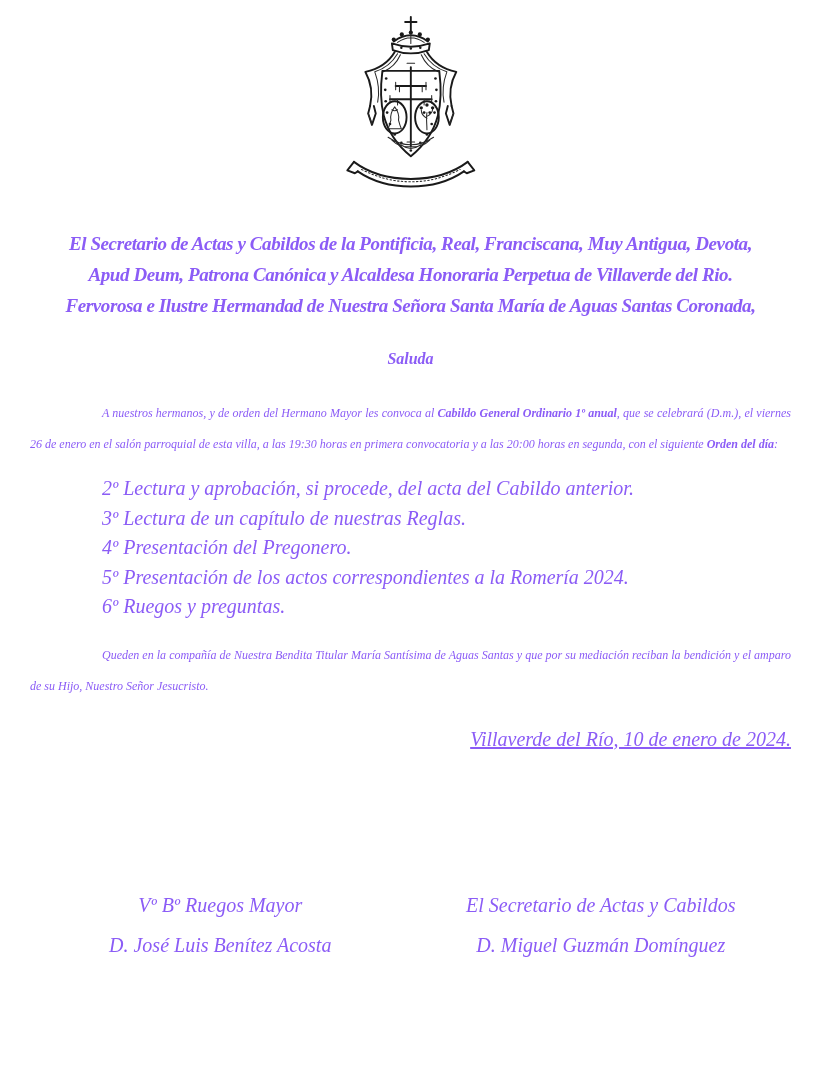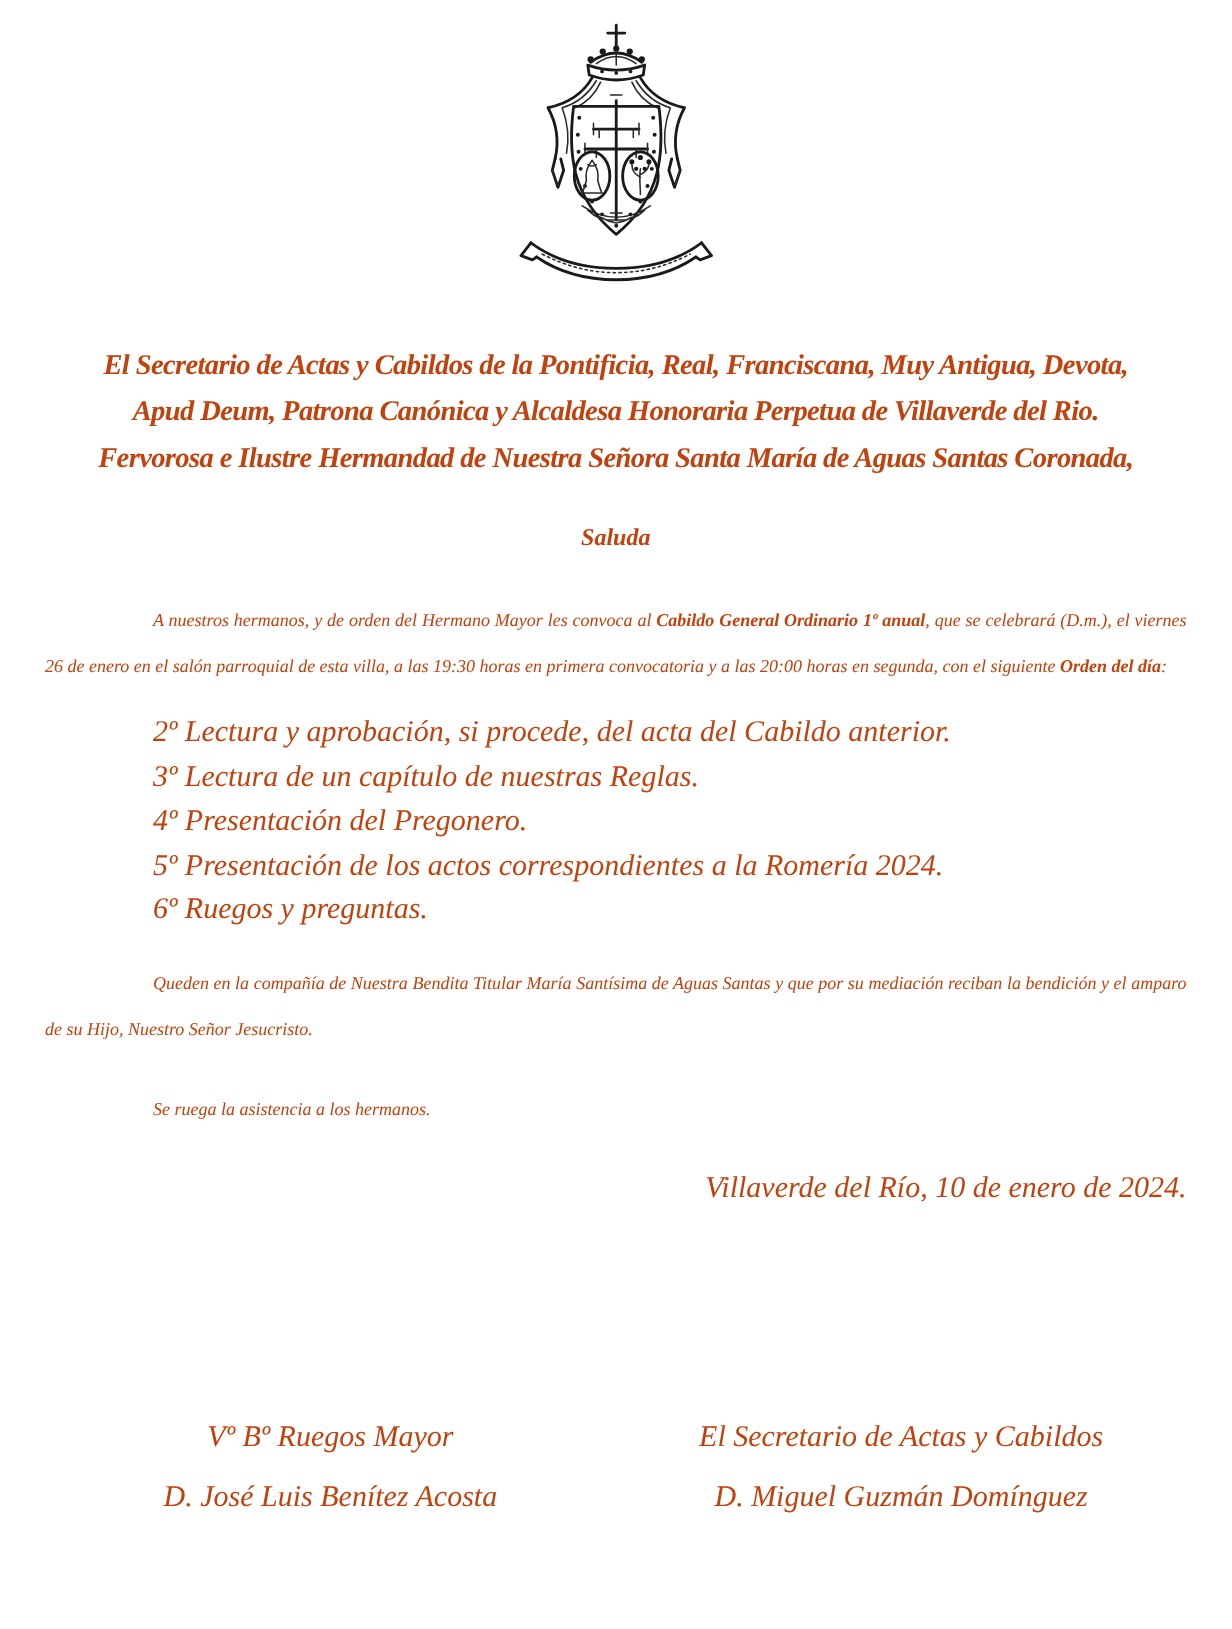--- a/index.html
+++ b/index.html
@@ -12,21 +12,21 @@
     height: 1086px;
     overflow: hidden;
   }
   .doc {
     box-sizing: border-box;
     width: 821px;
     height: 1079px;
     padding: 14px 30px 0 30px;
     font-family: "Liberation Serif", serif;
     font-style: italic;
-    color: #c2410c;
+    color: #8b5cf6;
   }
   .emblem-wrap {
     text-align: center;
     height: 184px;
   }
   .emblem-wrap svg {
     height: 182px;
     width: auto;
   }
   .header-block {
@@ -70,20 +70,21 @@
   .p3 {
     margin-top: 22px;
     text-indent: 72px;
     text-align: left;
   }
   .dateline {
     margin-top: 22px;
     text-align: right;
     font-size: 20px;
     line-height: 31px;
+    text-decoration: underline;
   }
   .signatures {
     display: flex;
     margin-top: 130px;
     font-size: 20px;
     line-height: 40px;
   }
   .sig-col {
     width: 50%;
     text-align: center;
@@ -211,21 +212,20 @@
 
   <ul class="agenda">
     <li>2º Lectura y aprobación, si procede, del acta del Cabildo anterior.</li>
     <li>3º Lectura de un capítulo de nuestras Reglas.</li>
     <li>4º Presentación del Pregonero.</li>
     <li>5º Presentación de los actos correspondientes a la Romería 2024.</li>
     <li>6º Ruegos y preguntas.</li>
   </ul>
 
   <p class="para p2">Queden en la compañía de Nuestra Bendita Titular María Santísima de Aguas Santas y que por su mediación reciban la bendición y el amparo de su Hijo, Nuestro Señor Jesucristo.</p>
-  <p class="para p3">Se ruega la asistencia a los hermanos.</p>
 
   <div class="dateline">Villaverde del Río, 10 de enero de 2024.</div>
 
   <div class="signatures">
     <div class="sig-col">
       <div>Vº Bº Ruegos Mayor</div>
       <div>D. José Luis Benítez Acosta</div>
     </div>
     <div class="sig-col">
       <div>El Secretario de Actas y Cabildos</div>

